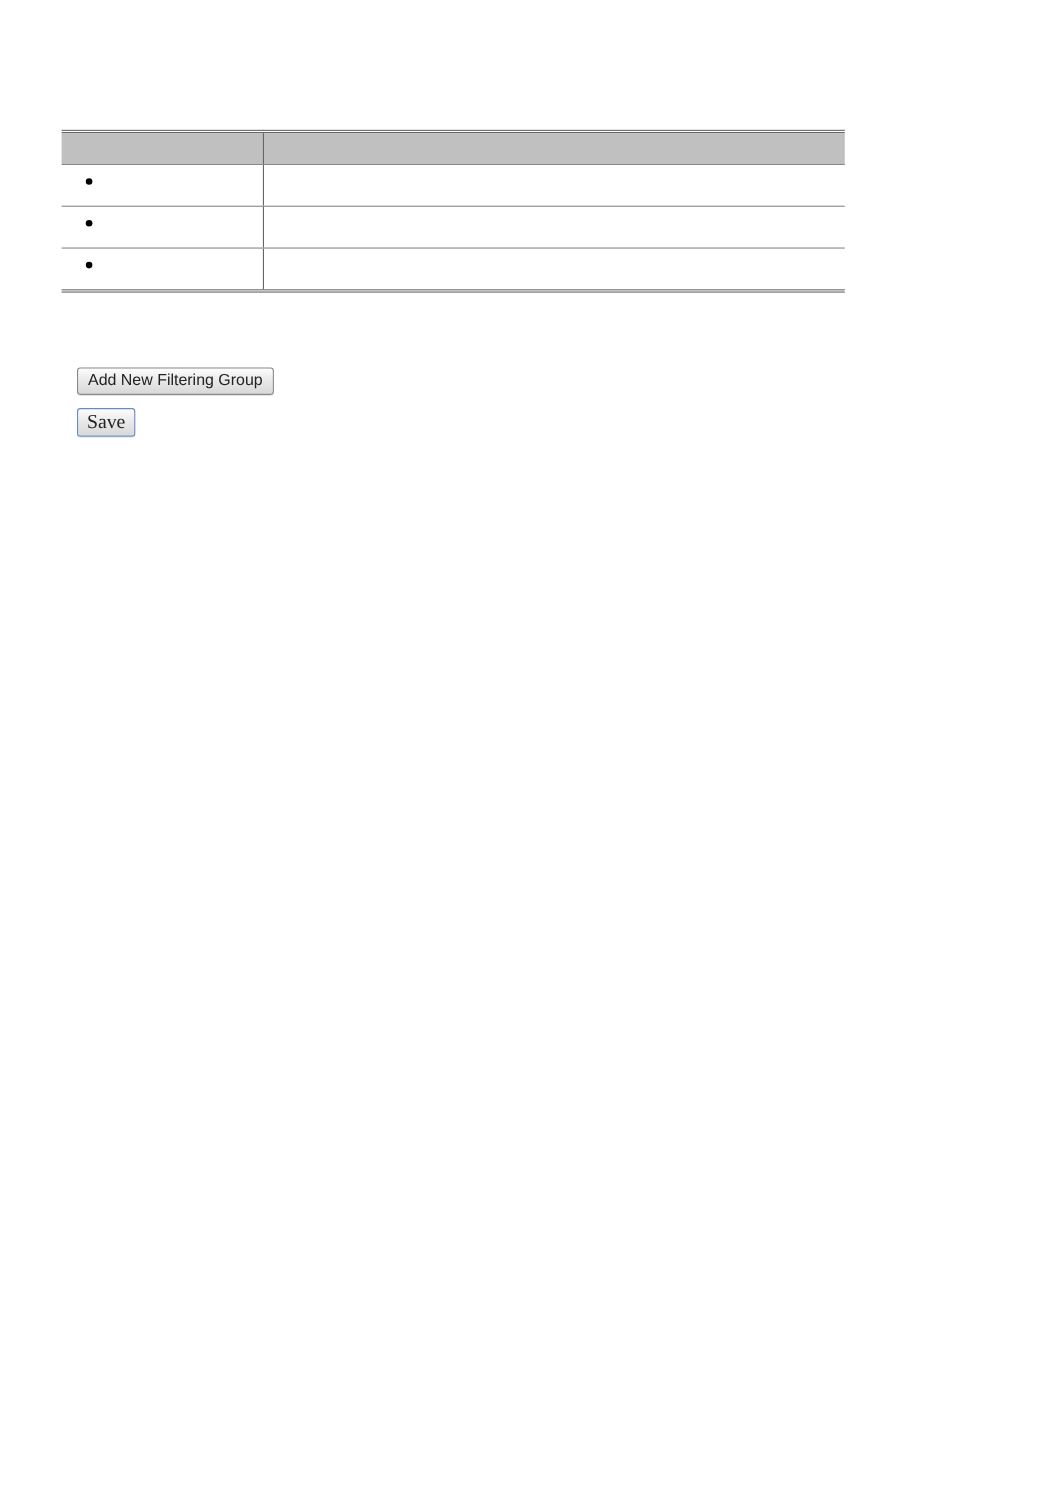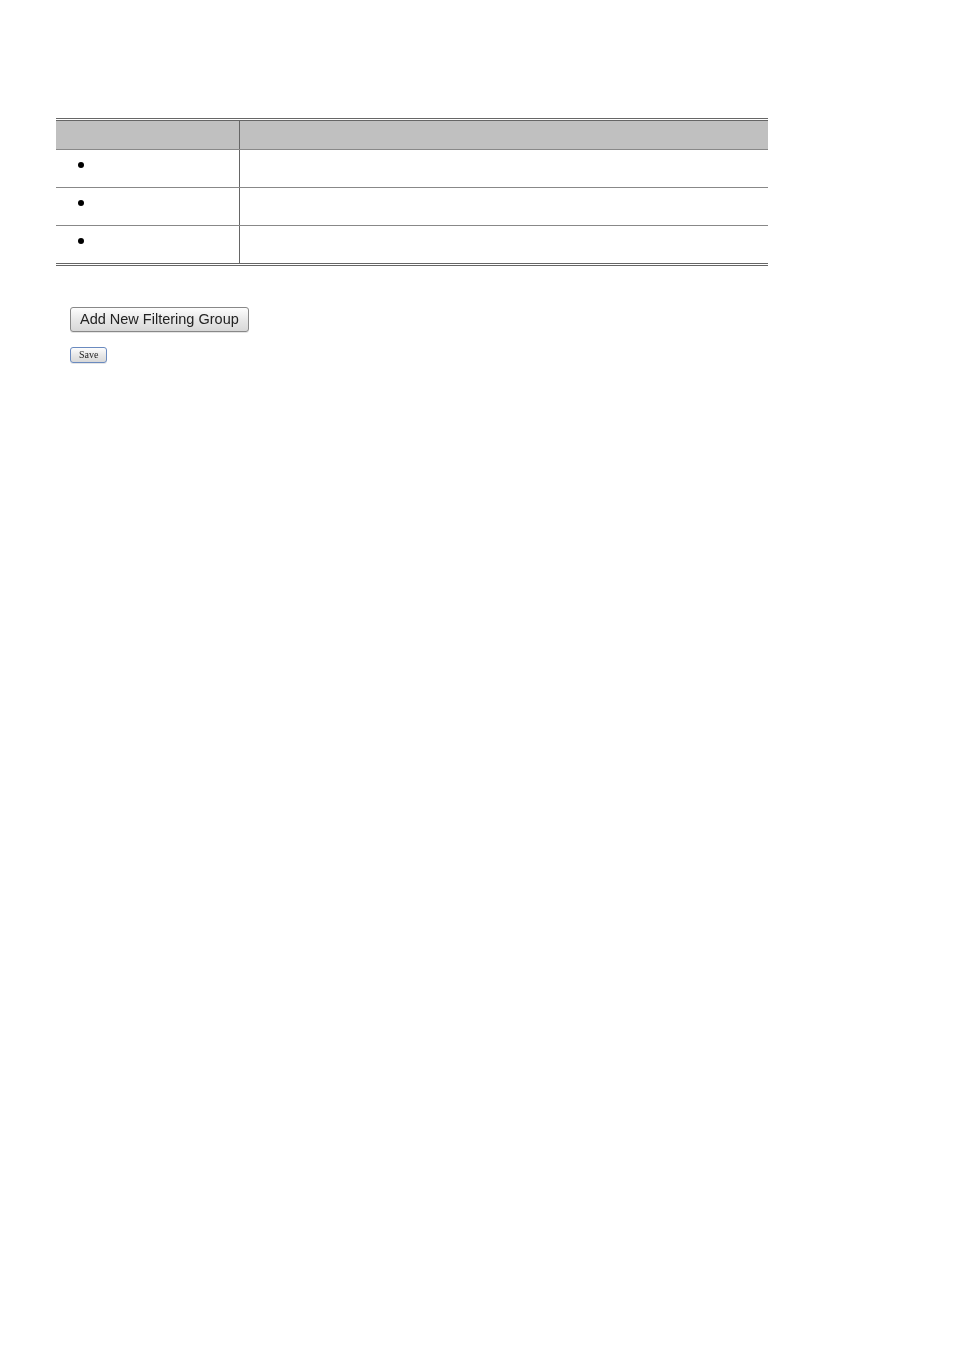--- a/index.html
+++ b/index.html
@@ -51,40 +51,40 @@
       height: 6px;
       background: #000;
       border-radius: 50%;
       margin-top: -8px;
     }
     .td-right {
       flex: 1;
     }
     .buttons-area {
       margin-left: 70px;
-      margin-top: 41px;
+      margin-top: 68px;
     }
     .btn {
       display: inline-block;
       background: linear-gradient(to bottom, #fdfdfd 0%, #e8e8e8 50%, #d8d8d8 100%);
       border: 1px solid #888;
       border-radius: 3px;
       font-family: Arial, sans-serif;
       padding: 3px 10px;
       cursor: pointer;
       box-shadow: 0 1px 0 rgba(0,0,0,0.1);
       color: #222;
     }
     .btn-large {
       font-size: 14.5px;
       padding: 3px 9px 4px 9px;
     }
     .btn-small {
       font-family: "Times New Roman", serif;
-      font-size: 10px;
+      font-size: 18px;
       padding: 1px 8px 2px 8px;
       border-color: #6a8abf;
     }
     .btn-row {
       margin-bottom: 12px;
     }
   </style>
 </head>
 <body>
 

